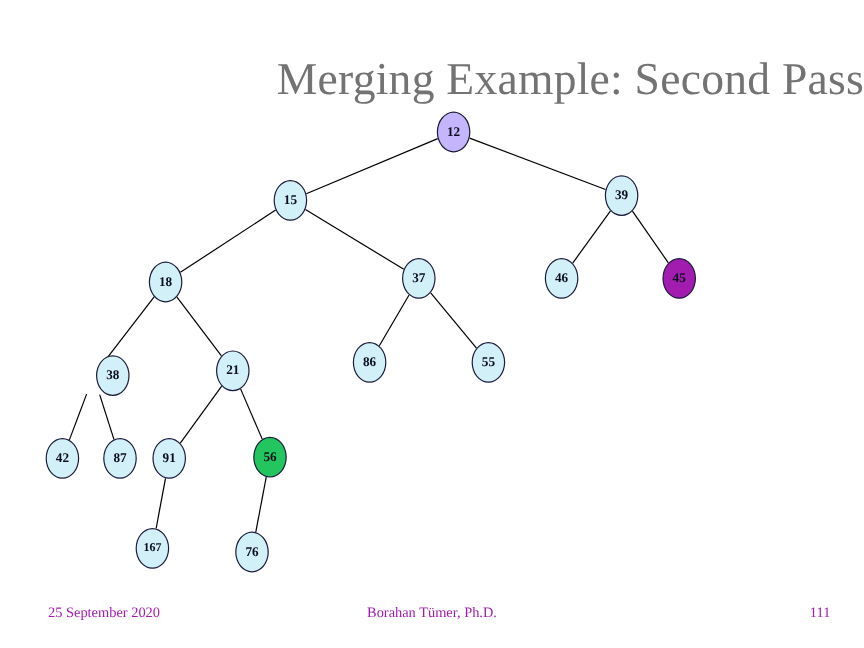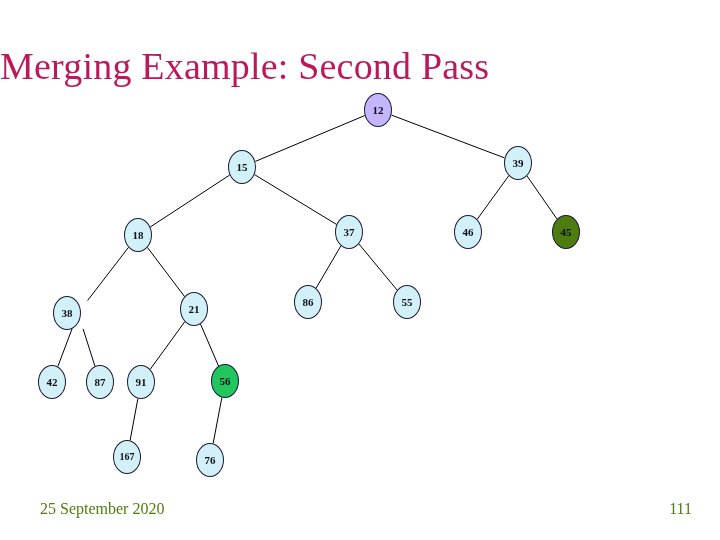--- a/index.html
+++ b/index.html
@@ -13,25 +13,25 @@
     height: 540px;
     background: #ffffff;
     overflow: hidden;
     font-family: "Liberation Serif", serif;
   }
   #slide-title {
     position: absolute;
     left: 0;
     top: 44px;
     width: 720px;
-    text-align: left;
+    text-align: right;
     font-family: "Liberation Serif", serif;
     font-size: 38px;
     font-weight: 400;
-    color: #be185d;
+    color: #737373;
     letter-spacing: 0.2px;
     white-space: nowrap;
   }
   #tree-canvas {
     position: absolute;
     left: 0;
     top: 0;
     width: 720px;
     height: 540px;
   }
@@ -51,22 +51,22 @@
     font-family: "Liberation Serif", serif;
     font-size: 11px;
     font-weight: bold;
     color: #0d0d1c;
     line-height: 1;
   }
   .footer-text {
     position: absolute;
     bottom: 22px;
     font-family: "Liberation Serif", serif;
-    font-size: 16px;
-    color: #4d7c0f;
+    font-size: 12px;
+    color: #a21caf;
   }
   #footer-date { left: 40px; }
   #footer-author { left: 0; width: 720px; text-align: center; }
   #footer-page { right: 28px; }
 </style>
 </head>
 <body>
 
 <div id="slide">
 
@@ -91,29 +91,30 @@
       <line x1="221.85466949915852" y1="397.5654073044318" x2="213.14533050084148" y2="443.4345926955682" stroke="#000000" stroke-width="1"></line>
     </svg>
 
   <div id="tree-nodes">
       <div class="tree-node" style="left: 378px; top: 110px; background: #c4b5fd; border-color: rgb(27, 27, 58);">12</div>
       <div class="tree-node" style="left: 242px; top: 167px; background: rgb(210, 240, 247); border-color: rgb(27, 27, 58);">15</div>
       <div class="tree-node" style="left: 518px; top: 163px; background: rgb(210, 240, 247); border-color: rgb(27, 27, 58);">39</div>
       <div class="tree-node" style="left: 138px; top: 235px; background: rgb(210, 240, 247); border-color: rgb(27, 27, 58);">18</div>
       <div class="tree-node" style="left: 349px; top: 232px; background: rgb(210, 240, 247); border-color: rgb(27, 27, 58);">37</div>
       <div class="tree-node" style="left: 468px; top: 232px; background: rgb(210, 240, 247); border-color: rgb(27, 27, 58);">46</div>
-      <div class="tree-node" style="left: 566px; top: 232px; background: #4d7c0f; border-color: rgb(27, 27, 58);">45</div>
-      <div class="tree-node" style="left: 67px; top: 313px; background: rgb(210, 240, 247); border-color: rgb(27, 27, 58); font-family: Liberation Serif, serif;">38</div>
+      <div class="tree-node" style="left: 566px; top: 232px; background: #a21caf; border-color: rgb(27, 27, 58);">45</div>
+      <div class="tree-node" style="left: 94px; top: 313px; background: rgb(210, 240, 247); border-color: rgb(27, 27, 58); font-family: Liberation Serif, serif;">38</div>
       <div class="tree-node" style="left: 194px; top: 309px; background: rgb(210, 240, 247); border-color: rgb(27, 27, 58);">21</div>
       <div class="tree-node" style="left: 308px; top: 302px; background: rgb(210, 240, 247); border-color: rgb(27, 27, 58);">86</div>
       <div class="tree-node" style="left: 407px; top: 302px; background: rgb(210, 240, 247); border-color: rgb(27, 27, 58);">55</div>
       <div class="tree-node" style="left: 52px; top: 382px; background: rgb(210, 240, 247); border-color: rgb(27, 27, 58);">42</div>
       <div class="tree-node" style="left: 100px; top: 382px; background: rgb(210, 240, 247); border-color: rgb(27, 27, 58);">87</div>
       <div class="tree-node" style="left: 141px; top: 382px; background: rgb(210, 240, 247); border-color: rgb(27, 27, 58);">91</div>
       <div class="tree-node" style="left: 225px; top: 381px; background: #22c55e; border-color: rgb(27, 27, 58);">56</div>
       <div class="tree-node" style="left: 127px; top: 457px; background: rgb(210, 240, 247); border-color: rgb(27, 27, 58); font-size: 10px;">167</div>
       <div class="tree-node" style="left: 210px; top: 460px; background: rgb(210, 240, 247); border-color: rgb(27, 27, 58);">76</div>
     </div>
 
   <div class="footer-text" id="footer-date">25 September 2020</div>
+  <div class="footer-text" id="footer-author">Borahan Tümer, Ph.D.</div>
   <div class="footer-text" id="footer-page">111</div>
 
 </div>
 
 </body></html>

